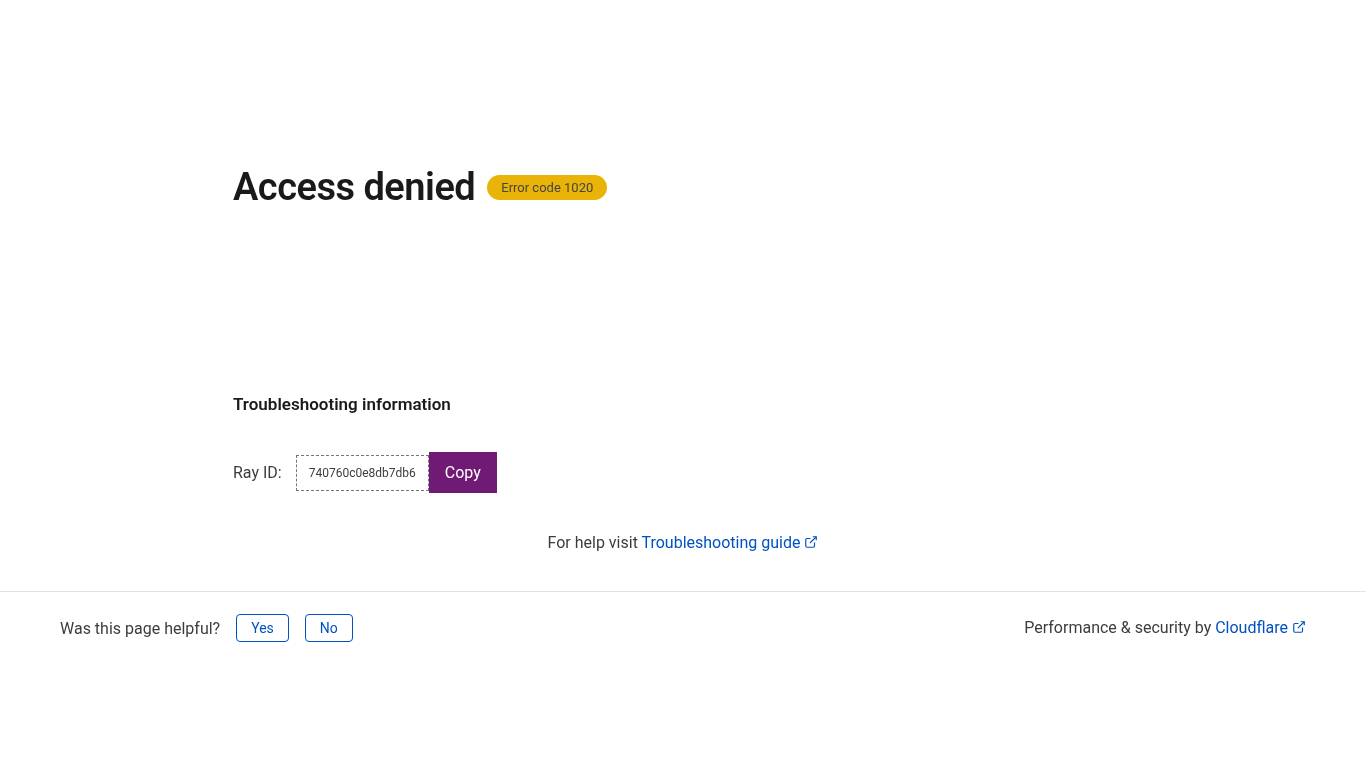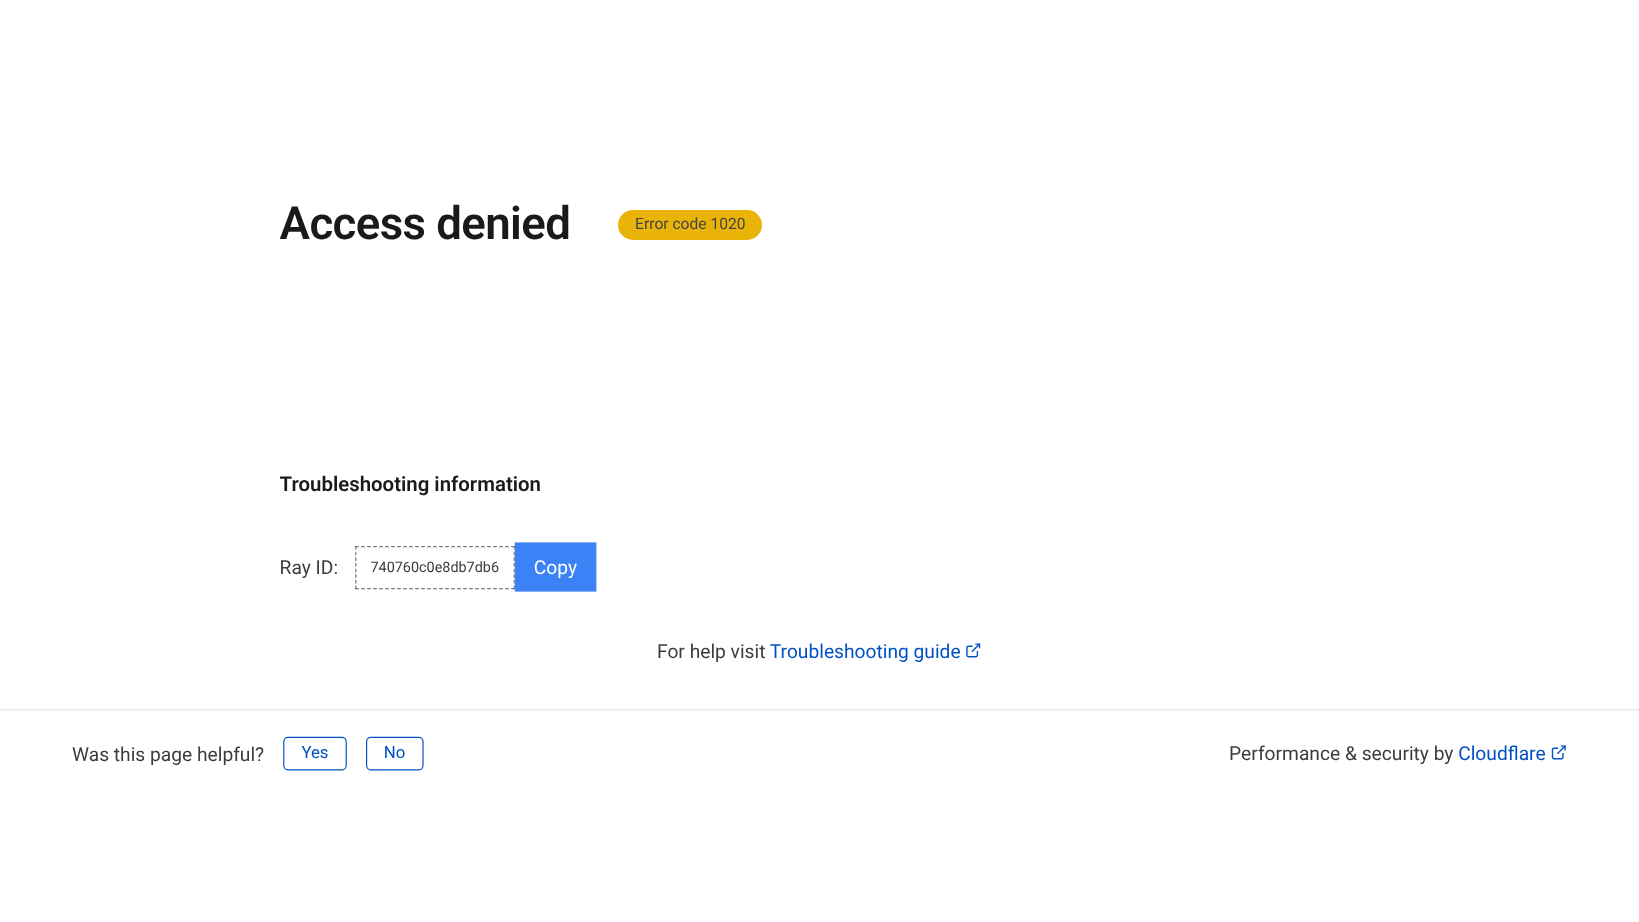--- a/index.html
+++ b/index.html
@@ -19,21 +19,21 @@
       max-width: 960px;
       margin: 0 auto;
       padding: 0 30px;
     }
     .header-section {
       padding-top: 165px;
     }
     .title-row {
       display: flex;
       align-items: center;
-      gap: 40px;
+      gap: 12px;
       margin-bottom: 28px;
     }
     h1.page-title {
       font-size: 38px;
       font-weight: 600;
       color: #1a1a1a;
       letter-spacing: -0.5px;
     }
     .error-badge {
       background: #eab308;
@@ -77,21 +77,21 @@
     }
     .ray-id-value {
       border: 1px dashed #777;
       padding: 10px 12px;
       font-size: 12px;
       color: #3a3d3f;
       font-family: inherit;
       text-align: right;
     }
     .copy-button {
-      background: #3b82f6;
+      background: #701a75;
       color: #ffffff;
       border: none;
       padding: 11px 16px;
       font-size: 16px;
       cursor: pointer;
       font-family: inherit;
     }
     .help-row {
       font-size: 16px;
       color: #3a3d3f;

